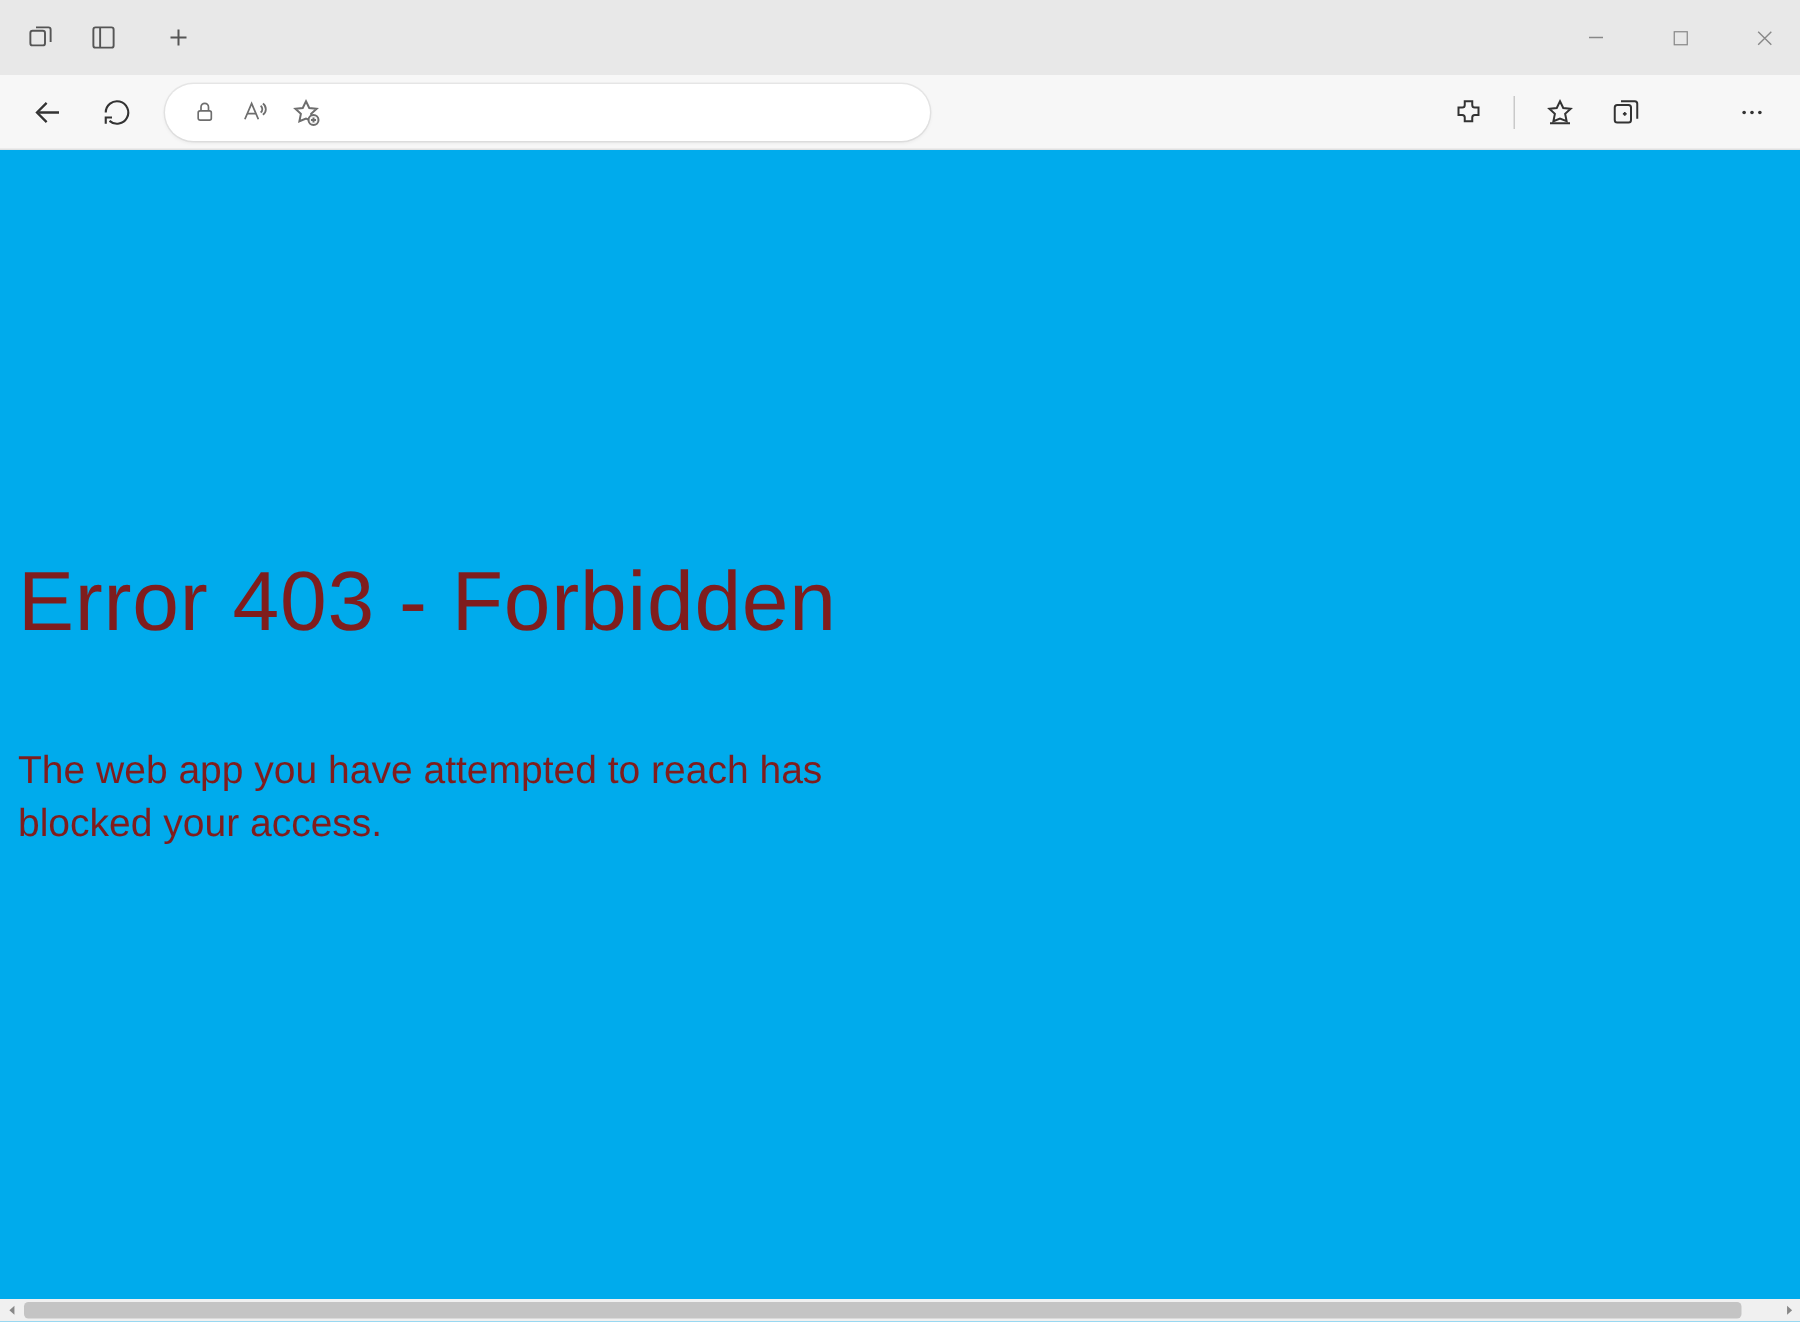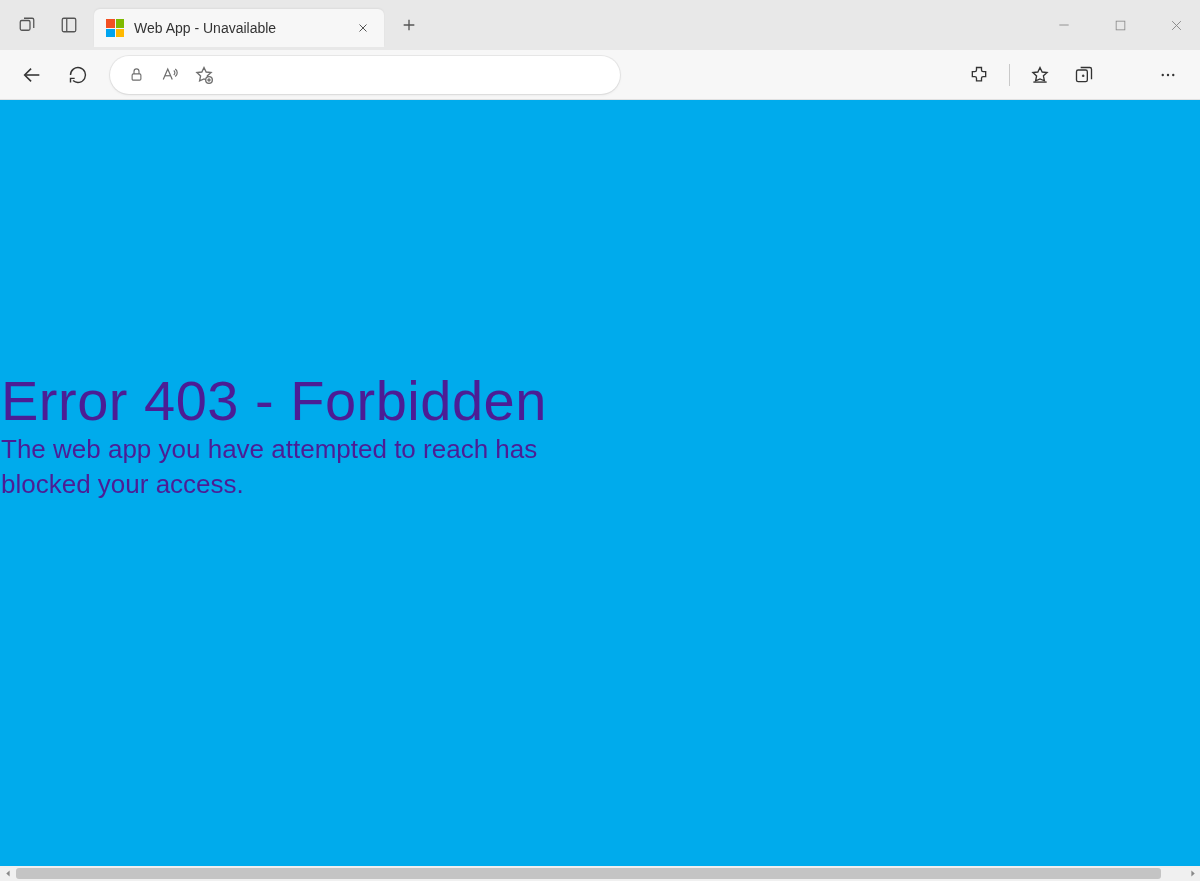--- a/index.html
+++ b/index.html
@@ -177,37 +177,38 @@
       height: 40px;
       display:flex;align-items:center;justify-content:center;
       color:#333;
       margin-left: 40px;
     }
 
     
     .page {
       flex: 1;
       background: #00abec;
-      color: #4c1d95;
-      padding: 10px 10px 0 1px;
+      color: #7f1d1d;
+      padding: 10px 10px 0 12px;
       overflow: hidden;
       position: relative;
     }
 
     .error-title {
       font-weight: 300;
       font-size: 56px;
       margin-top: 260px;
       line-height: 1.1;
       letter-spacing: 0.5px;
     }
 
     .error-message {
       font-size: 26px;
       font-weight: 400;
+      margin-top: 64px;
       max-width: 610px;
       line-height: 1.35;
     }
 
     
     .hscroll {
       height: 15px;
       background: #f0f0f0;
       display: flex;
       align-items: center;
@@ -247,34 +248,20 @@
       <path d="M8 3h11a2 2 0 0 1 2 2v11"></path>
     </svg>
   </div>
   <div class="tb-btn vert-tabs-icon">
     <svg width="18" height="18" viewBox="0 0 24 24" fill="none" stroke="currentColor" stroke-width="1.7">
       <rect x="3" y="3" width="18" height="18" rx="2"></rect>
       <line x1="9" y1="3" x2="9" y2="21"></line>
     </svg>
   </div>
 
-  <div class="tab">
-    <div class="favicon">
-      <span></span>
-        <span></span>
-        <span></span>
-        <span></span>
-    </div>
-    <div class="tab-title">Web App - Unavailable</div>
-    <div class="tab-close">
-      <svg width="12" height="12" viewBox="0 0 24 24" fill="none" stroke="currentColor" stroke-width="2">
-        <path d="M5 5l14 14M19 5L5 19"></path>
-      </svg>
-    </div>
-  </div>
 
   <div class="new-tab">
     <svg width="16" height="16" viewBox="0 0 24 24" fill="none" stroke="currentColor" stroke-width="2">
       <path d="M12 4v16M4 12h16"></path>
     </svg>
   </div>
 
   <div class="window-controls">
     <div class="wc">
       <svg width="14" height="14" viewBox="0 0 24 24" stroke="currentColor" stroke-width="1.5">

